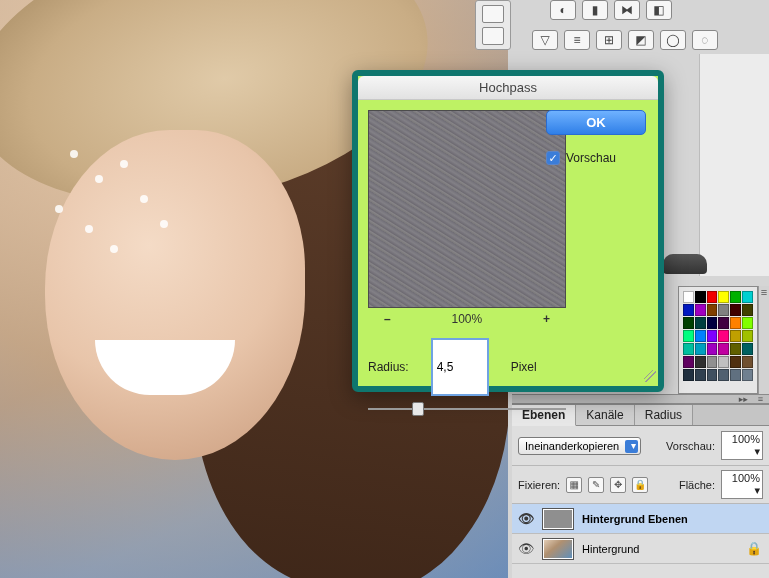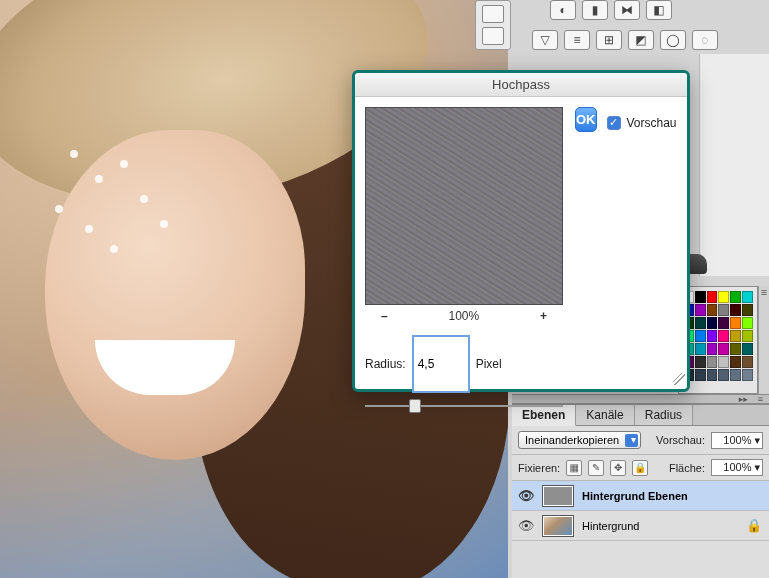--- a/index.html
+++ b/index.html
@@ -54,54 +54,54 @@
   .tab { padding:3px 10px; border-right:1px solid #9a9a9a; background:#cfcfcf; color:#222; cursor:default;}
   .tab.active { background:#e7e7e7; border-bottom:1px solid #e7e7e7; margin-bottom:-1px; font-weight:bold;}
   .layer-controls { display:flex; align-items:center; padding:5px 6px; gap:6px; font-size:11px; color:#222; border-bottom:1px solid #b8b8b8;}
   .blend-select {
     appearance:none; -webkit-appearance:none; border:1px solid #7a7a7a; background:linear-gradient(#fff,#e4e4e4);
     font-size:11px; padding:2px 20px 2px 6px; border-radius:3px; position:relative;
   }
   .blend-wrap { position:relative; }
   .blend-wrap::after { content:""; position:absolute; right:3px; top:3px; width:13px; height:13px; border-radius:2px; background:#3b7dd8; }
   .blend-wrap::before { content:"▾"; position:absolute; right:5px; top:3px; color:#fff; font-size:10px; z-index:2; }
-  .pct-input { width:52px; font-size:11px; border:1px solid #888; background:#fff; padding:1px 2px; text-align:right;}
+  .pct-input { width:42px; font-size:11px; border:1px solid #888; background:#fff; padding:1px 2px; text-align:right;}
   .pct-input::after{content:"";}
   .lock-row { display:flex; align-items:center; padding:4px 6px; gap:6px; font-size:11px; color:#222; border-bottom:1px solid #b8b8b8;}
   .lock-btn { width:16px; height:16px; border:1px solid #888; background:#f7f7f7; border-radius:2px; display:flex; align-items:center; justify-content:center; font-size:10px; color:#555;}
   .layer-row { display:flex; align-items:center; height:30px; border-bottom:1px solid #bdbdbd; font-size:11px; padding:0 6px; gap:8px;}
   .layer-row.selected { background:#c0d6f2; font-weight:bold;}
   .eye { width:16px; text-align:center; color:#3a3a3a; font-size:13px;}
   .thumb { width:32px; height:22px; border:1px solid #555; background:#999; box-shadow: inset 0 0 0 1px #fff;}
   .thumb.photo { background: linear-gradient(140deg,#e8d4be 0%, #b09070 40%, #5a8fbf 100%); }
   .thumb.gray { background:#8f8f8f; }
   .lock-icon-cell { margin-left:auto; color:#666; font-size:13px;}
 
   
   .dialog {
-    position:absolute; left:352px; top:70px; width:338px; height:322px;
-    background:#ffffff; border:3px solid #0f766e; border-radius:6px;
+    position:absolute; left:352px; top:70px; width:312px; height:322px;
+    background:#bef264; border:6px solid #0f766e; border-radius:6px;
     box-shadow: 0 6px 22px rgba(0,0,0,0.35);
   }
   .dialog-title { text-align:center; font-size:13px; color:#444; padding:4px 0; border-bottom:1px solid #c8c8c8; background:linear-gradient(#f6f6f6,#e2e2e2); border-radius:6px 6px 0 0;}
   .dialog-body { position:relative; padding:10px; height:calc(100% - 26px); }
   .preview {
     width:198px; height:198px; border:1px solid #555; background:
       repeating-linear-gradient(32deg, #7f7d7f 0px, #8c8a8d 2px, #757279 3px, #88868c 6px, #77757c 9px),
       radial-gradient(circle at 40% 60%, rgba(180,150,140,0.25), transparent 55%);
     filter: contrast(1.12) brightness(0.95);
   }
   .zoom-row { width:198px; display:flex; align-items:center; justify-content:space-between; font-size:12px; color:#333; padding:4px 10px 0;}
   .zoom-row .zm { font-weight:bold; cursor:pointer; padding:0 6px;}
-  .radius-row { display:flex; align-items:center; gap:6px; font-size:12px; color:#222; margin-top:12px;}
+  .radius-row { display:flex; align-items:center; gap:22px; font-size:12px; color:#222; margin-top:12px;}
   .radius-input { width:58px; border:2px solid #6fa3e2; background:#fff; font-size:12px; padding:20px 4px; text-align:left;}
   .slider-track { position:relative; width:198px; height:14px; margin-top:6px;}
   .slider-line { position:absolute; left:0; right:0; top:6px; height:2px; background:#9a9a9a;}
   .slider-thumb { position:absolute; top:0; left:44px; width:12px; height:14px; background:#e8e8e8; border:1px solid #777; border-radius:2px;}
-  .dlg-right { position:absolute; right:12px; top:10px; width:100px; display:flex; flex-direction:row; gap:10px; align-items:stretch;}
+  .dlg-right { position:absolute; right:12px; top:10px; width:100px; display:flex; flex-direction:column; gap:10px; align-items:stretch;}
   .btn {
     border:1px solid #8a8a8a; border-radius:5px; font-size:13px; padding:4px 0; text-align:center;
     background:linear-gradient(#fdfdfd,#e5e5e5); cursor:default;
   }
   .btn.primary { background:linear-gradient(#6fb2ff,#2f7fe8); color:#fff; border-color:#2a6cd0; font-weight:600;}
   .chk-row { display:flex; align-items:center; gap:6px; font-size:12px; color:#222; margin-top:6px;}
   .chk { width:14px; height:14px; border:1px solid #5a84c8; background:#3b7dd8; border-radius:3px; display:flex; align-items:center; justify-content:center; color:#fff; font-size:11px;}
   .grip { position:absolute; right:2px; bottom:2px; width:12px; height:12px; background:
     linear-gradient(135deg, transparent 0 6px, #999 6px 7px, transparent 7px 9px, #999 9px 10px, transparent 10px);
   }

